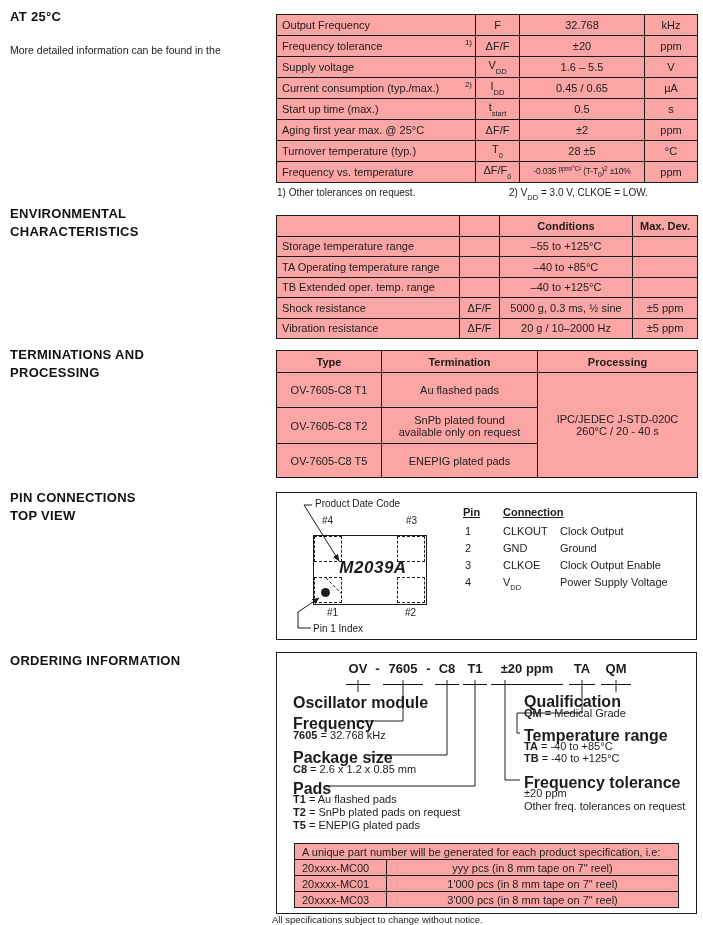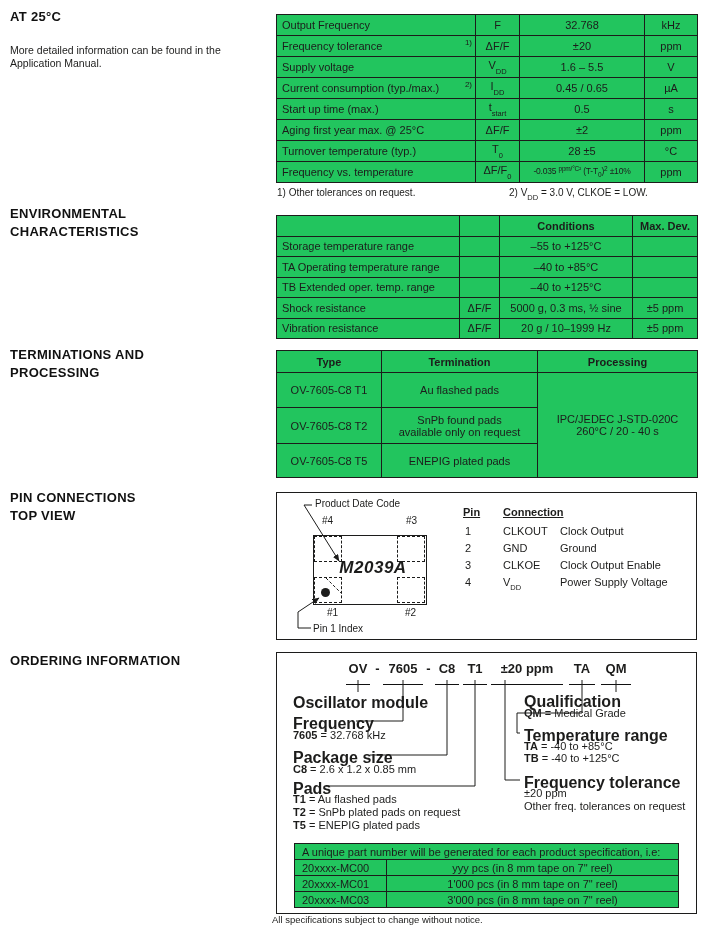--- a/index.html
+++ b/index.html
@@ -4,21 +4,21 @@
 <style>
   html,body{margin:0;padding:0;background:#ffffff;}
   #page{position:relative;width:703px;height:925px;background:#ffffff;overflow:hidden;
         font-family:"Liberation Sans","DejaVu Sans",sans-serif;color:#1c1c1b;}
   
   .h{position:absolute;left:10px;width:260px;font-weight:bold;font-size:13px;
      line-height:18px;letter-spacing:.3px;color:#111;}
   .note{position:absolute;left:10px;width:260px;font-size:10.5px;line-height:13px;}
   
   table.dt{position:absolute;border-collapse:collapse;table-layout:fixed;
-           font-size:11px;color:#1c1c1b;background:#22c55e;}
+           font-size:11px;color:#1c1c1b;background:#fca5a5;}
   table.dt td,table.dt th{border:1px solid #1c1c1b;padding:0;font-weight:normal;
            text-align:center;vertical-align:middle;overflow:hidden;white-space:nowrap;}
   table.dt .pl{text-align:left;padding-left:5px;position:relative;}
   table.dt .bold{font-weight:bold;}
   .ref{position:absolute;right:3px;top:2px;font-size:8px;}
   sub.s{font-size:7.5px;position:relative;bottom:-1px;}
   
   .fv{font-size:8.5px;letter-spacing:-0.2px;}
   .fv .raise{font-size:6.5px;position:relative;top:-3px;}
   .fv sub{font-size:6.5px;}
@@ -48,21 +48,20 @@
 </head>
 <body>
 
 <div id="page">
 
   <div class="h" style="top:8px;">
     <div>AT 25°C</div>
   </div>
   <div class="note" style="top:44px;">
     <div>More detailed information can be found in the</div>
-    <div>Application Manual.</div>
   </div>
 
   <div class="h" style="top:346px;">
     <div>TERMINATIONS AND</div>
     <div>PROCESSING</div>
   </div>
 
   <div class="h" style="top:205px;">
     <div>ENVIRONMENTAL</div>
     <div>CHARACTERISTICS</div>
@@ -172,21 +171,21 @@
     </tr>
     <tr style="height:20.5px">
       <td class="pl">Shock resistance</td>
       <td>ΔF/F</td>
       <td>5000 g, 0.3 ms, ½ sine</td>
       <td>±5 ppm</td>
     </tr>
     <tr style="height:20.5px">
       <td class="pl">Vibration resistance</td>
       <td>ΔF/F</td>
-      <td>20 g / 10–1999 Hz</td>
+      <td>20 g / 10–2000 Hz</td>
       <td>±5 ppm</td>
     </tr>
   </tbody>
     </table>
 
   <table class="dt" style="left:276px;top:350px;width:421px;">
     <colgroup>
         <col style="width:105px">
         <col style="width:156px">
         <col style="width:160px">
@@ -201,21 +200,21 @@
       <td>OV-7605-C8 T1</td>
       <td>Au flashed pads</td>
       <td rowspan="3">
         <div>IPC/JEDEC J-STD-020C</div>
         <div>260°C / 20 - 40 s</div>
       </td>
     </tr>
     <tr style="height:36px">
       <td>OV-7605-C8 T2</td>
       <td>
-        <div>SnPb found pads</div>
+        <div>SnPb plated found</div>
         <div>available only on request</div>
       </td>
     </tr>
     <tr style="height:34px">
       <td>OV-7605-C8 T5</td>
       <td>ENEPIG plated pads</td>
     </tr>
   </tbody>
     </table>
 

